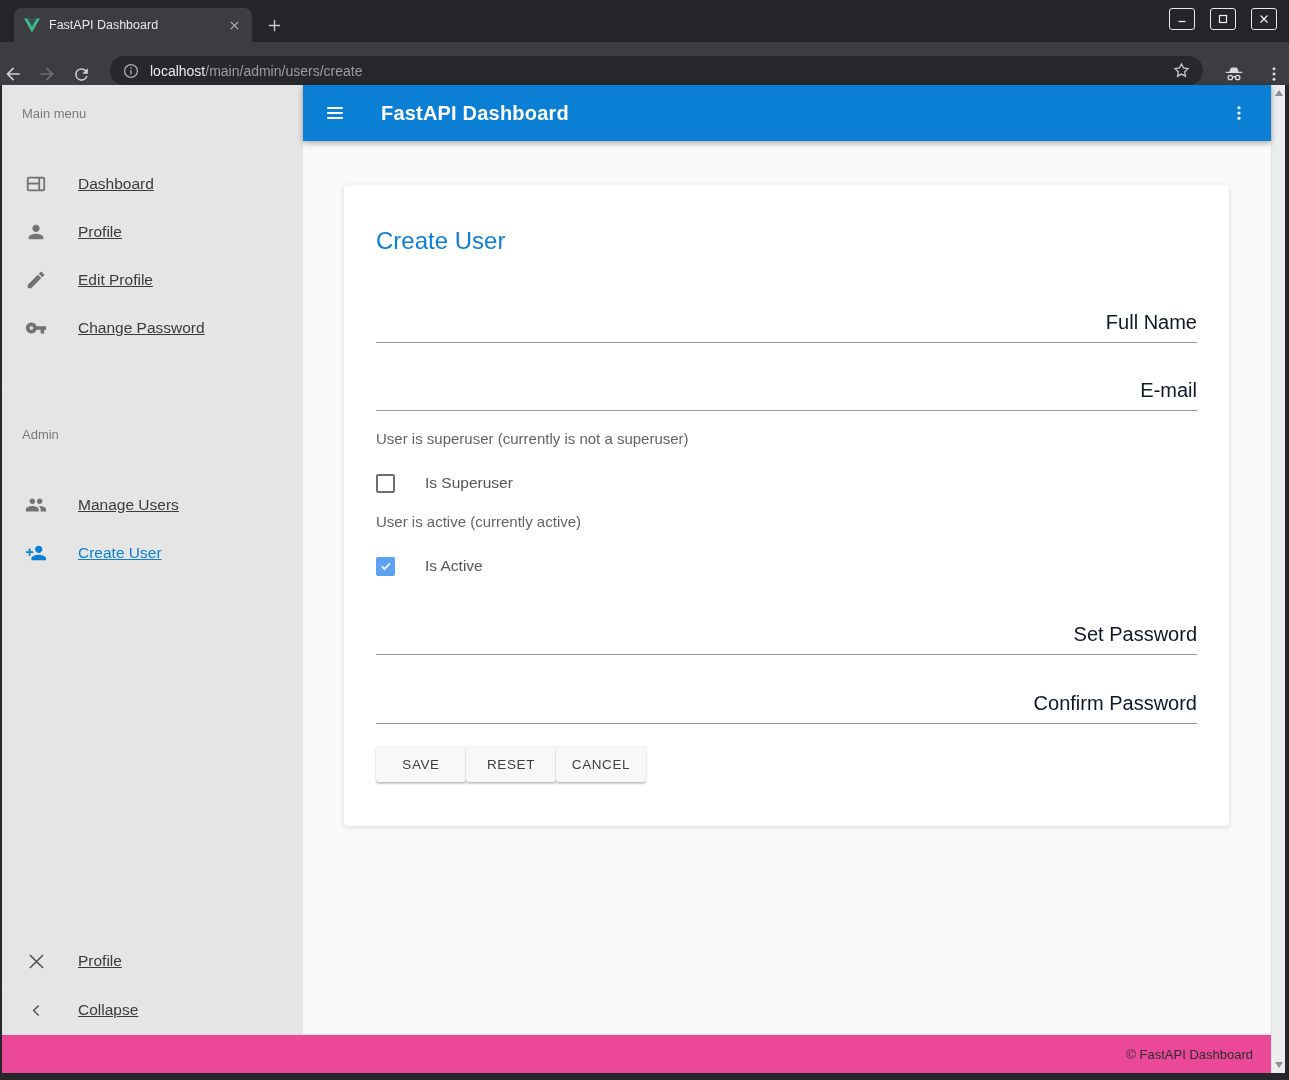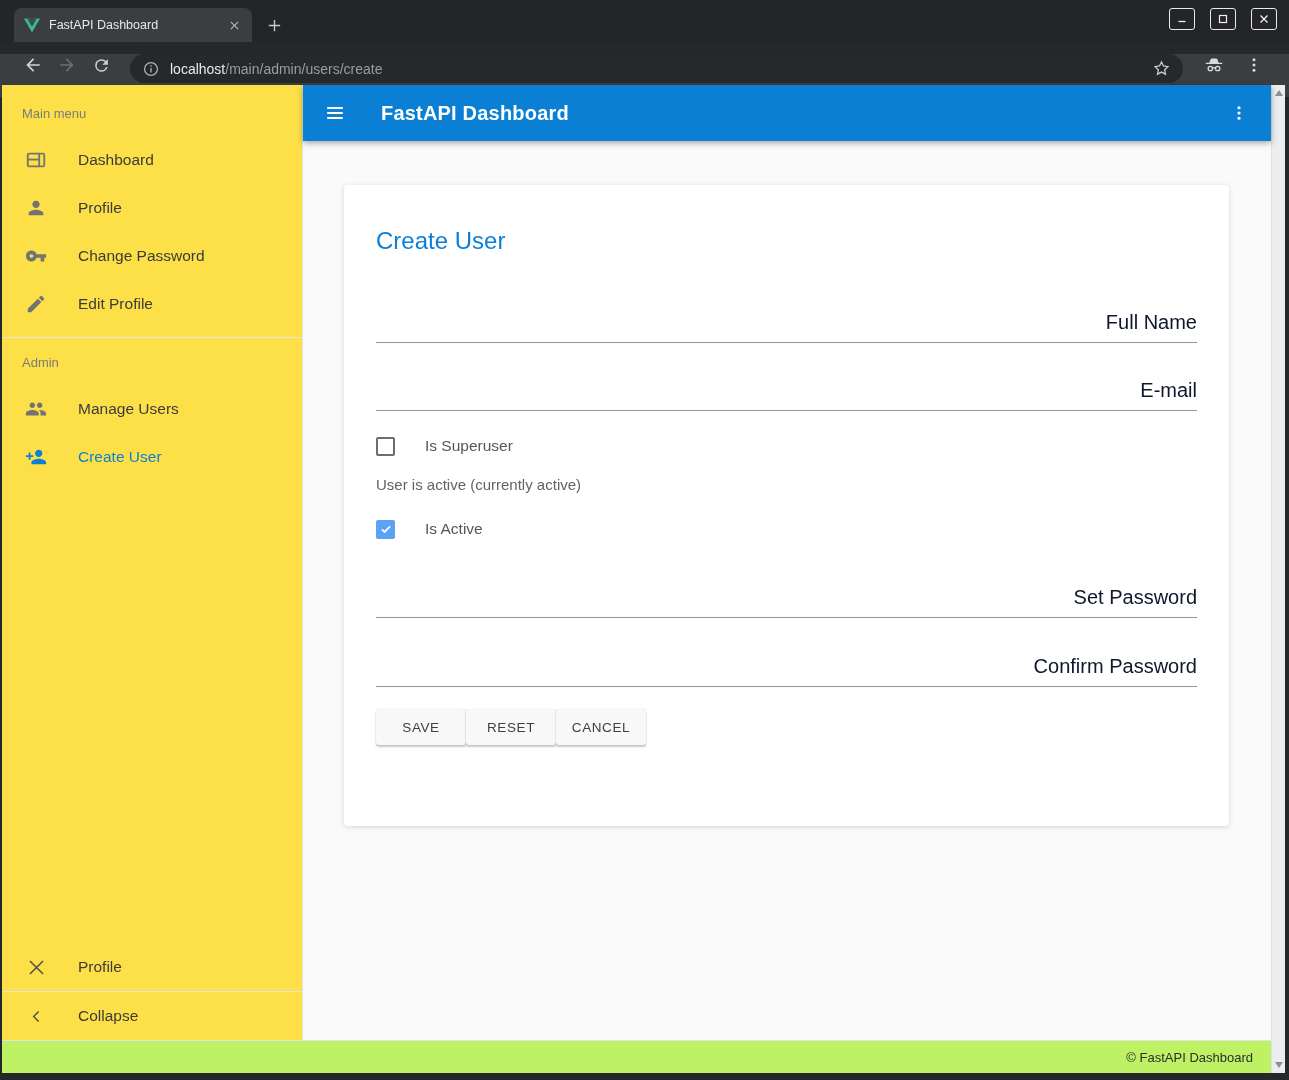--- a/index.html
+++ b/index.html
@@ -13,48 +13,48 @@
   .tab { margin-left:14px; width:238px; height:34px; background:#3b3d41;
     border-radius:8px 8px 0 0; display:flex; align-items:center; padding:0 10px; }
   .tab-title { flex:1; color:#e7e8e9; font-size:12.5px; margin-left:9px; white-space:nowrap;
     overflow:hidden; }
   .tab-close { width:16px; height:16px; color:#b4b6b9; display:flex; align-items:center; justify-content:center; }
   .newtab { width:28px; height:34px; display:flex; align-items:center; justify-content:center; color:#c9cacd; margin-left:8px; }
   .wincontrols { position:absolute; right:12px; top:8px; display:flex; gap:15px; }
   .winbtn { width:26px; height:22px; border:1.6px solid #e9e9ea; border-radius:3px;
     display:flex; align-items:center; justify-content:center; color:#f0f0f1; }
 
-  .toolbar { position:absolute; top:54px; left:0; right:0; height:43px; background:#3b3d41;
-    display:flex; align-items:flex-start; padding:0 22px; }
+  .toolbar { position:absolute; top:42px; left:0; right:0; height:43px; background:#3b3d41;
+    display:flex; align-items:flex-end; padding:0 2px; }
   .navicon { width:22px; height:22px; display:flex; align-items:center; justify-content:center;
     margin-right:12px; color:#cfd1d3; }
   .navicon.disabled { color:#6b6d71; }
   .omnibox { flex:1; height:29px; background:#27282b; border-radius:14.5px; display:flex;
     align-items:center; padding:0 12px; margin:0 6px; }
   .omni-info { width:18px; height:18px; color:#aeb0b3; }
   .url { margin-left:10px; font-size:14px; flex:1; white-space:nowrap; overflow:hidden; }
   .url .host { color:#e9eaeb; }
   .url .path { color:#9a9c9f; }
   .omni-star { width:19px; height:19px; color:#c6c8cb; }
   .tool-right { display:flex; align-items:center; gap:20px; margin-left:14px; margin-right:4px; color:#d8d9db; }
 
   
   .viewport { position:absolute; top:85px; left:2px; right:4px; bottom:7px; display:flex; background:#fafafa; }
   .page { flex:1; display:flex; flex-direction:column; min-width:0; }
   .page-row { flex:1; display:flex; min-height:0; }
 
   
-  .sidebar { width:301px; background:#fde047; border-right:1px solid #e2e2e2;
-    display:flex; flex-direction:column; }
+  .sidebar { width:301px; background:#e5e5e5; border-right:1px solid #e2e2e2;
+    display:flex; flex-direction:column;gap:24px; }
   .section-label { font-size:13px; color:#7b7b7b; padding:21px 0 0 20px; height:35px; }
   .nav-items { margin-top:16px; }
   .nav-item { height:48px; display:flex; align-items:center; cursor:pointer; }
   .nav-item .nicon { width:24px; height:24px; margin-left:22px; color:#737373;
     display:flex; align-items:center; justify-content:center; }
-  .nav-item .nlabel { margin-left:30px; font-size:15.5px; color:#3b3b3b; }
+  .nav-item .nlabel { margin-left:30px; font-size:15.5px; color:#3b3b3b;text-decoration:underline; }
   .nav-item.active .nicon, .nav-item.active .nlabel { color:#0b7fd4; }
   .sdivider { border:none; border-top:1px solid #e4e4e4; margin-top:9px; }
   .spacer { flex:1; }
   .sidebar .bottom .nav-item .nicon { color:#4d4d4d; }
 
   
   .maincol { flex:1; display:flex; flex-direction:column; min-width:0; }
   .appbar { height:56px; background:#0b7fd4; display:flex; align-items:center; padding:0 20px;
     box-shadow:0 2px 6px rgba(0,0,0,.35); position:relative; z-index:3; color:#fff; }
   .appbar-title { font-size:20px; font-weight:bold; margin-left:34px; letter-spacing:.2px; }
@@ -77,21 +77,21 @@
   .cbox-label { margin-left:30px; font-size:15.5px; color:#565656; }
   .note.second { }
   .field.pw { margin-top:48px; }
   .field.pw2 { margin-top:39px; }
   .btn-row { margin-top:22px; display:flex; }
   .btn { min-width:90px; height:36px; background:#f8f8f8; border:none; border-radius:3px;
     box-shadow:0 2px 2px rgba(0,0,0,.22), 0 0 1px rgba(0,0,0,.2); font-size:13.5px; font-weight:500;
     color:#3f3f3f; letter-spacing:.6px; font-family:inherit; cursor:pointer; }
 
   
-  .statusbar { height:33px; background:#bef264; border-top:1px solid #e3e3e4; display:flex;
+  .statusbar { height:39px; background:#ec4899; border-top:1px solid #e3e3e4; display:flex;
     align-items:center; justify-content:flex-end; padding-right:18px; font-size:13px; color:#2e2e2e; }
 
   
   .scrollbar { width:14px; background:#ecedee; border-left:1px solid #e0e1e2; display:flex;
     flex-direction:column; align-items:center; justify-content:space-between; padding:5px 0; }
   .arr-up { width:0; height:0; border-left:4.5px solid transparent; border-right:4.5px solid transparent;
     border-bottom:6px solid #8d8f92; }
   .arr-down { width:0; height:0; border-left:4.5px solid transparent; border-right:4.5px solid transparent;
     border-top:6px solid #8d8f92; }
   svg { display:block; }
@@ -211,32 +211,32 @@
               <span class="nicon">
                 <svg width="22" height="22" viewBox="0 0 24 24" fill="currentColor">
                     <path d="M12 12c2.21 0 4-1.79 4-4s-1.79-4-4-4-4 1.79-4 4 1.79 4 4 4zm0 2c-2.67 0-8 1.34-8 4v2h16v-2c0-2.66-5.33-4-8-4z"></path>
                   </svg>
               </span>
               <span class="nlabel">Profile</span>
             </div>
             <div class="nav-item">
               <span class="nicon">
                 <svg width="22" height="22" viewBox="0 0 24 24" fill="currentColor">
+                    <path d="M3 17.25V21h3.75L17.81 9.94l-3.75-3.75L3 17.25zM20.71 7.04a1 1 0 0 0 0-1.41l-2.34-2.34a1 1 0 0 0-1.41 0l-1.83 1.83 3.75 3.75 1.83-1.83z"></path>
+                  </svg>
+              </span>
+              <span class="nlabel">Edit Profile</span>
+            </div>
+            <div class="nav-item">
+              <span class="nicon">
+                <svg width="22" height="22" viewBox="0 0 24 24" fill="currentColor">
                     <path d="M12.65 10A5.99 5.99 0 0 0 7 6c-3.31 0-6 2.69-6 6s2.69 6 6 6a5.99 5.99 0 0 0 5.65-4H17v4h4v-4h2v-4H12.65zM7 14c-1.1 0-2-.9-2-2s.9-2 2-2 2 .9 2 2-.9 2-2 2z"></path>
                   </svg>
               </span>
               <span class="nlabel">Change Password</span>
-            </div>
-            <div class="nav-item">
-              <span class="nicon">
-                <svg width="22" height="22" viewBox="0 0 24 24" fill="currentColor">
-                    <path d="M3 17.25V21h3.75L17.81 9.94l-3.75-3.75L3 17.25zM20.71 7.04a1 1 0 0 0 0-1.41l-2.34-2.34a1 1 0 0 0-1.41 0l-1.83 1.83 3.75 3.75 1.83-1.83z"></path>
-                  </svg>
-              </span>
-              <span class="nlabel">Edit Profile</span>
             </div>
           </div>
           <hr class="sdivider">
           <div class="section-label" style="padding-top:17px;height:31px;">Admin</div>
           <div class="nav-items">
             <div class="nav-item">
               <span class="nicon">
                 <svg width="22" height="22" viewBox="0 0 24 24" fill="currentColor">
                     <path d="M16 11c1.66 0 2.99-1.34 2.99-3S17.66 5 16 5c-1.66 0-3 1.34-3 3s1.34 3 3 3zm-8 0c1.66 0 2.99-1.34 2.99-3S9.66 5 8 5C6.34 5 5 6.34 5 8s1.34 3 3 3zm0 2c-2.33 0-7 1.17-7 3.5V19h14v-2.5c0-2.33-4.67-3.5-7-3.5zm8 0c-.29 0-.62.02-.97.05 1.16.84 1.97 1.97 1.97 3.45V19h6v-2.5c0-2.33-4.67-3.5-7-3.5z"></path>
                   </svg>
@@ -297,20 +297,21 @@
               <div class="card-title">Create User</div>
 
               <div class="field first">
                 <div class="flabel">Full Name</div>
               </div>
 
               <div class="field">
                 <div class="flabel">E-mail</div>
               </div>
 
+              <div class="note">User is superuser (currently is not a superuser)</div>
 
               <div class="check-row">
                 <span class="cbox unchecked"></span>
                 <span class="cbox-label">Is Superuser</span>
               </div>
 
               <div class="note second">User is active (currently active)</div>
 
               <div class="check-row">
                 <span class="cbox checked">

